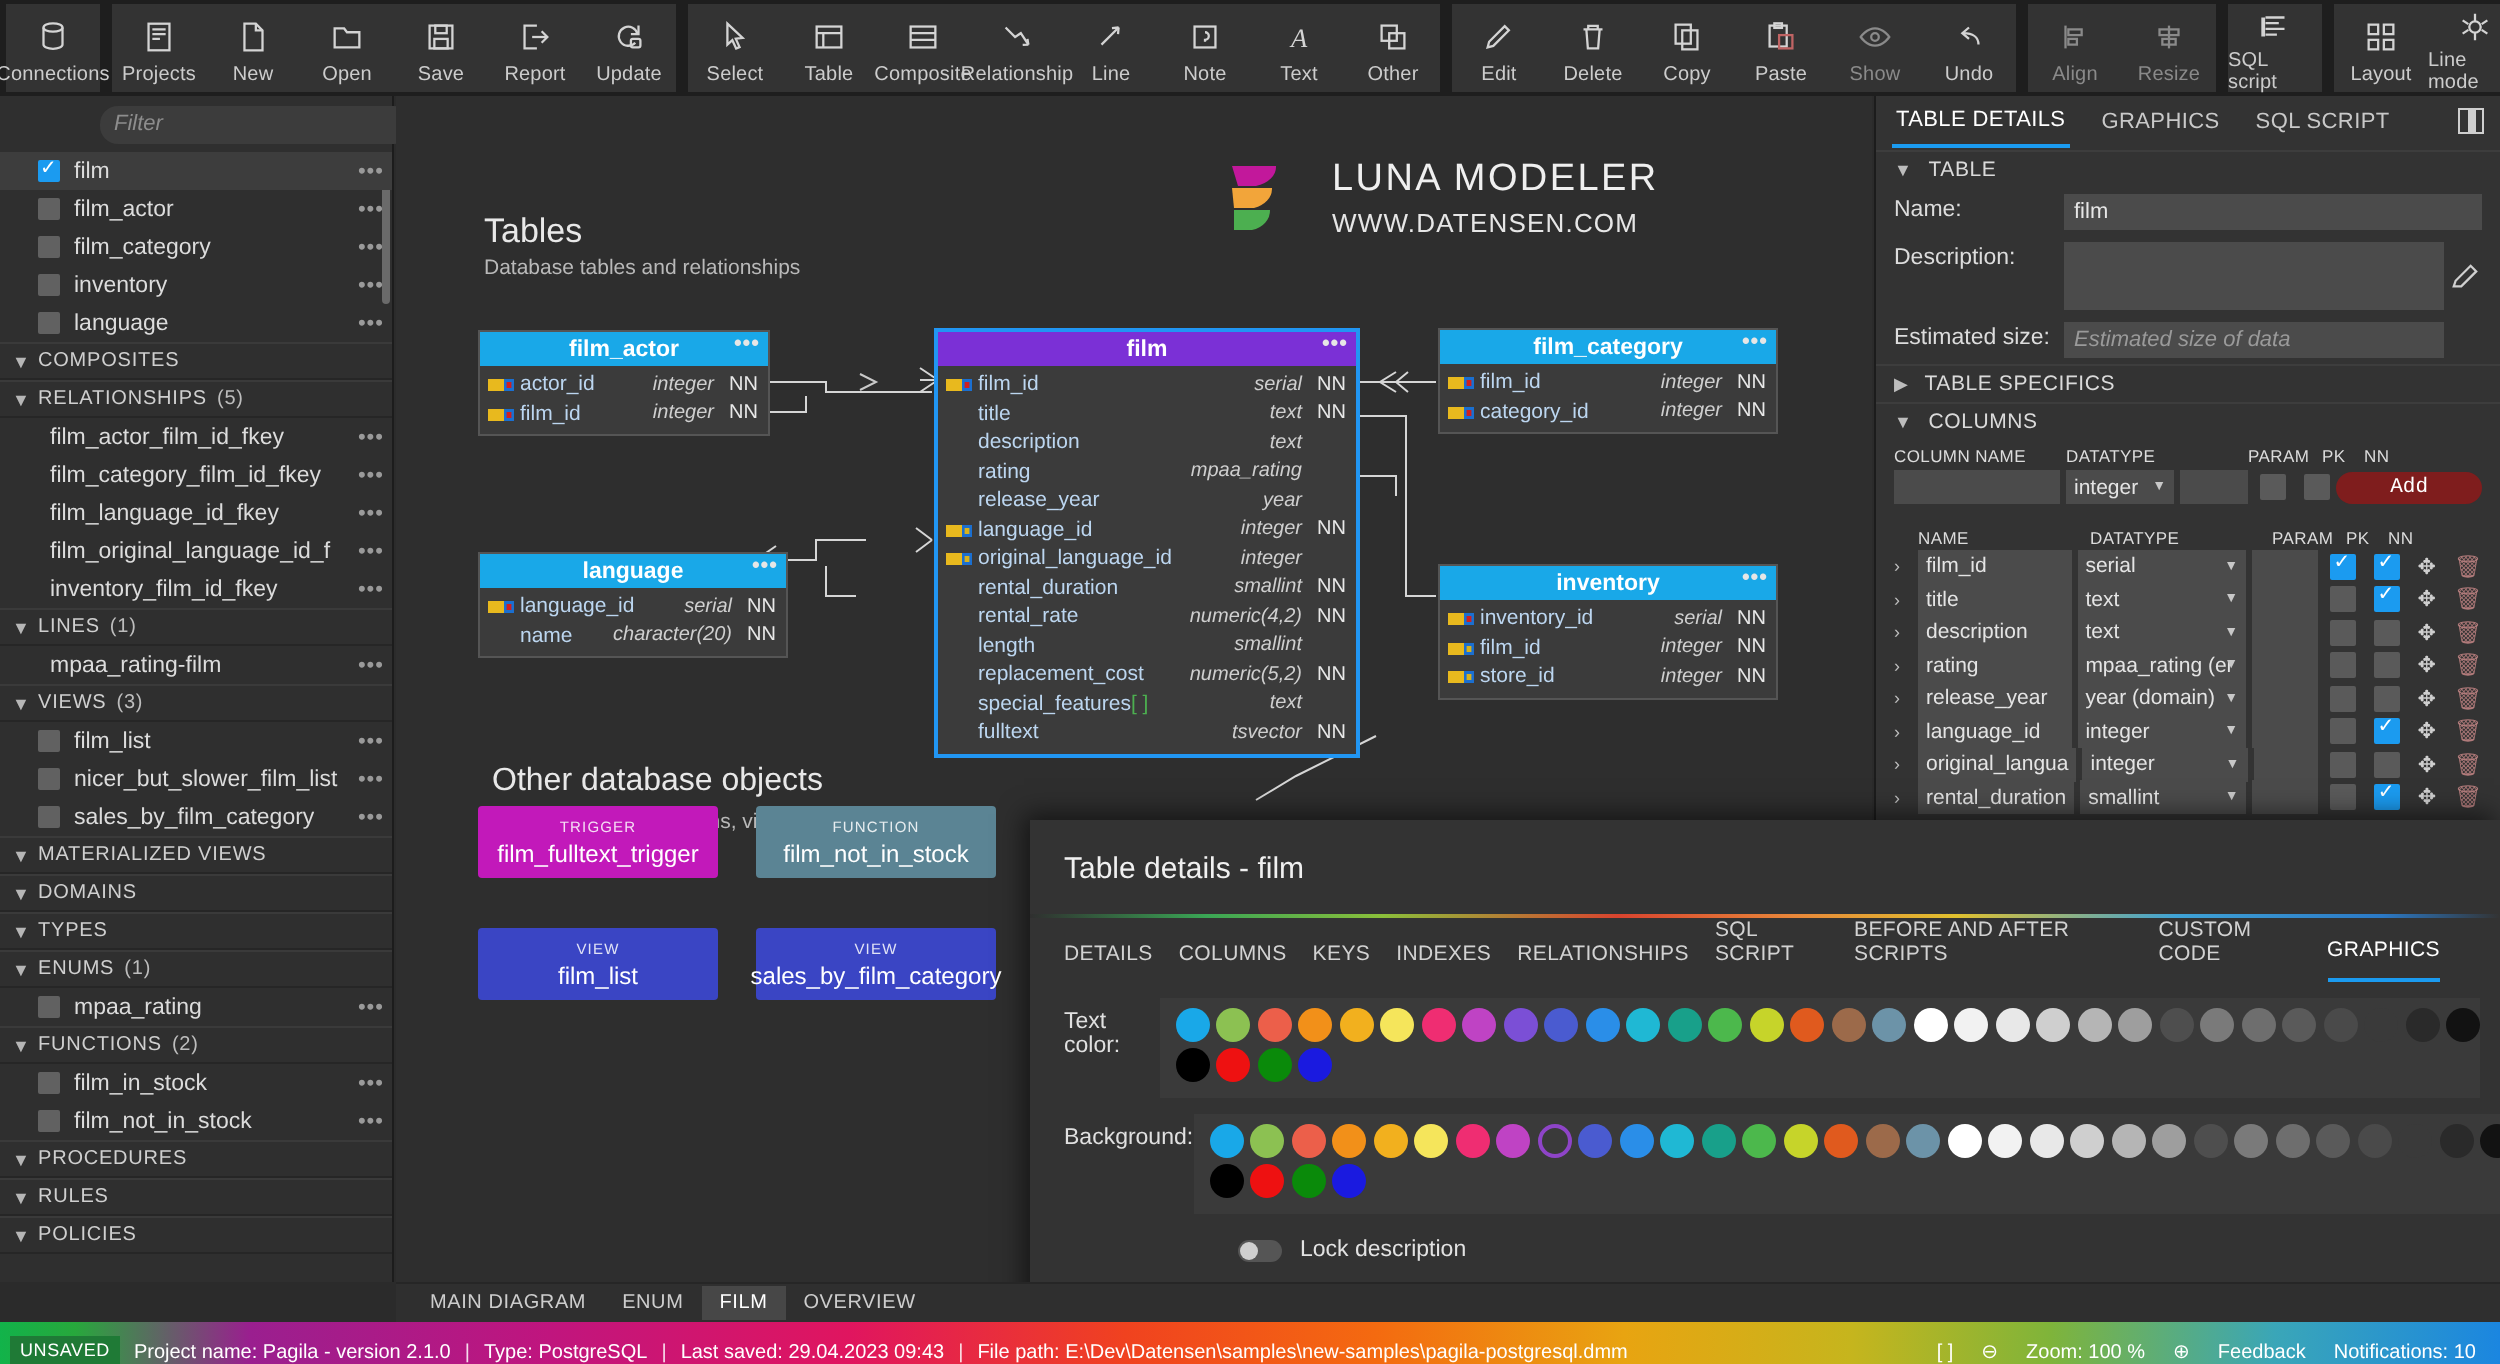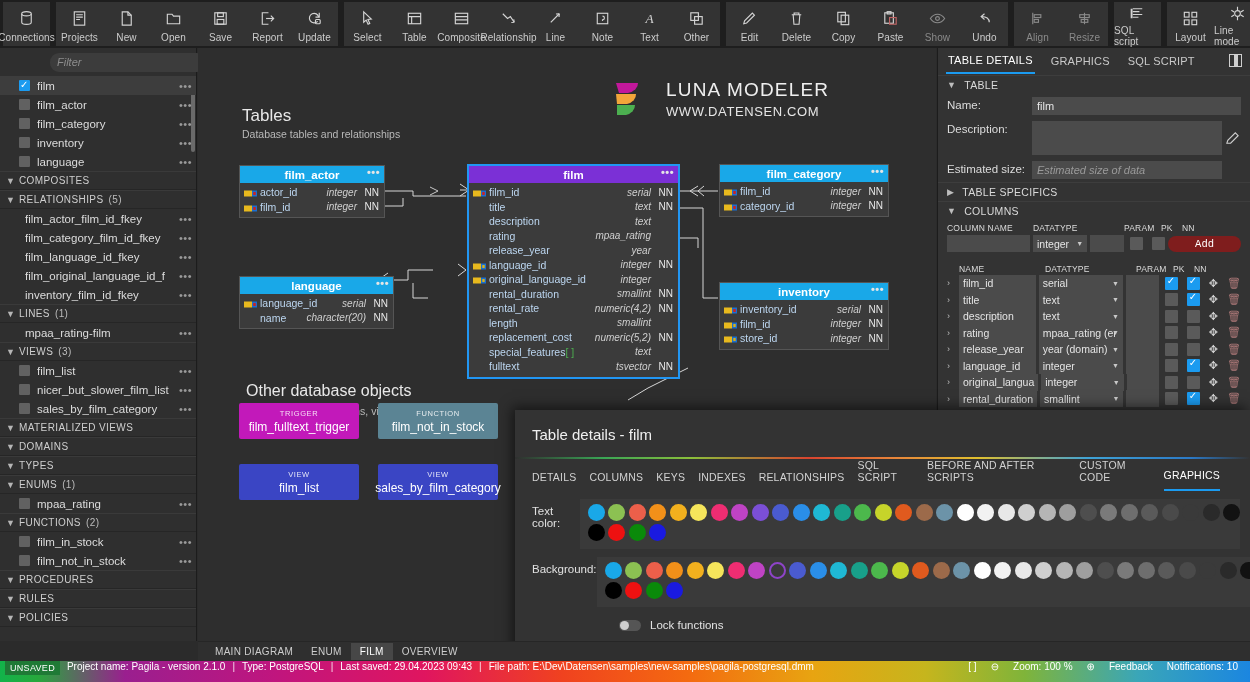--- a/index.html
+++ b/index.html
@@ -212,21 +212,21 @@
     position: absolute; left: 198px; top: 641px; width: 1052px; height: 20px;
     background: #2f2f2f; display: flex; align-items: center; padding-left: 8px; gap: 0;
     border-top: 1px solid #262626;
   }
   .btab { font-size: 10px; color: #cdcdcd; padding: 3px 9px; letter-spacing: .3px; cursor: default;}
   .btab.active { background: #474747; color: #fff; }
 
   .status {
     position: absolute; left: 0; top: 661px; width: 1250px; height: 21px;
     background: linear-gradient(90deg,#12b34a 0%,#27a83c 3%,#9a1f8f 10%,#c0157e 22%,#e0155f 34%,#f0421f 45%,#f46a10 55%,#e8a411 65%,#c6b51d 74%,#7fb43a 82%,#3aa6b8 91%,#1b86e0 100%);
-    display: flex; align-items: flex-start; font-size: 10px; color: #ffffff;
+    display: flex; align-items: flex-end; font-size: 10px; color: #ffffff;
   }
   .unsaved-badge {
     background: #1f7a36; color: #fff; font-size: 9px; padding: 2px 5px; margin-left: 5px; margin-right: 7px;
     letter-spacing: .3px;
   }
   .st-txt { white-space: nowrap; }
   .st-sep { margin: 0 7px; opacity: .85; }
   .st-right { margin-left: auto; display: flex; align-items: center; gap: 14px; padding-right: 12px; }
   .st-right .it { display: flex; align-items: center; gap: 5px; white-space: nowrap;}
 </style>
@@ -1175,21 +1175,21 @@
         <div class="sw-row" id="bg2">
             <div class="sw" style="background: rgb(0, 0, 0);"></div>
             <div class="sw" style="background: rgb(238, 17, 17);"></div>
             <div class="sw" style="background: rgb(10, 138, 10);"></div>
             <div class="sw" style="background: rgb(26, 26, 224);"></div>
           </div>
       </div>
     </div>
     <div class="lock-row">
       <div class="toggle-sw"></div>
-      <div class="lock-lbl">Lock functions</div>
+      <div class="lock-lbl">Lock description</div>
     </div>
   </div>
 
   <div class="btabs" id="btabs">
       <div class="btab">MAIN DIAGRAM</div>
       <div class="btab">ENUM</div>
       <div class="btab active">FILM</div>
       <div class="btab">OVERVIEW</div>
     </div>
 

